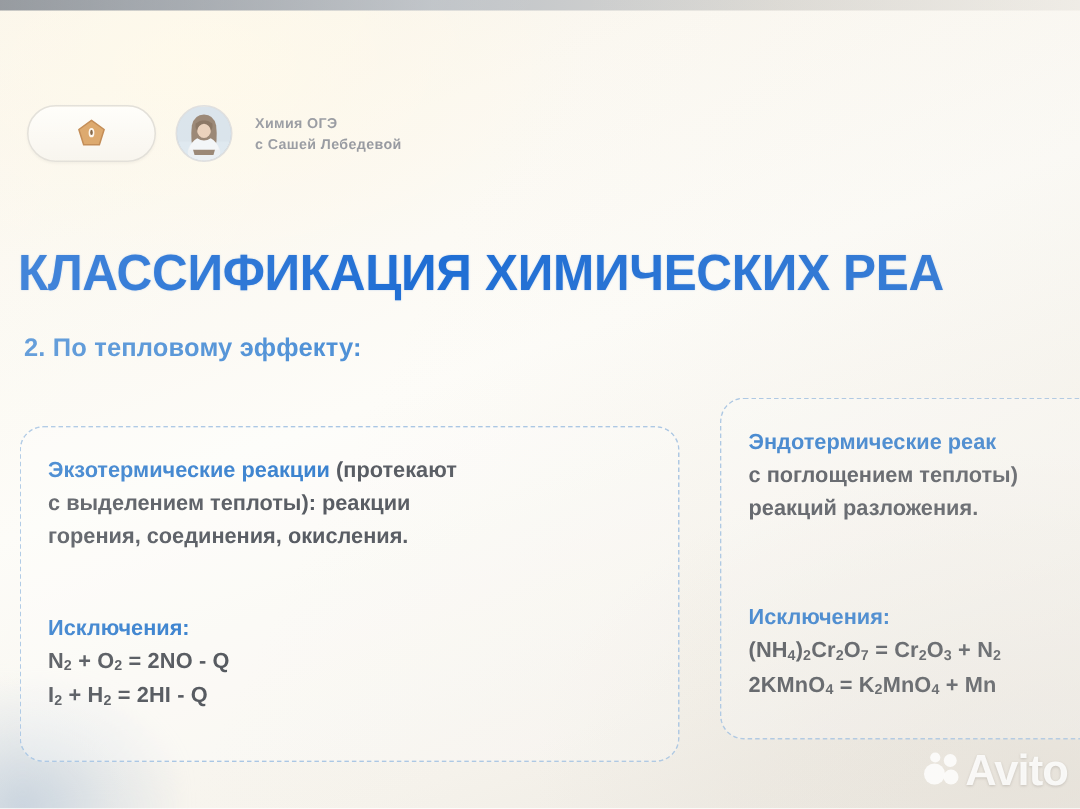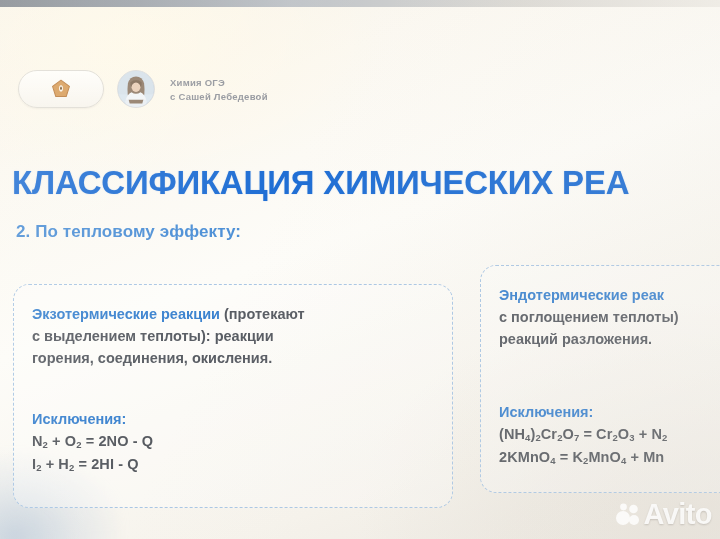--- a/index.html
+++ b/index.html
@@ -180,21 +180,21 @@
   .formula sub {
     font-size: 9.5px;
     vertical-align: -0.18em;
   }
 
   
   #avito-watermark {
     position: absolute;
     right: 8px; bottom: 10px;
     display: flex;
-    align-items: center;
+    align-items: flex-start;
     gap: 3px;
     z-index: 45;
     opacity: 0.88;
   }
   #avito-dots { display:block; }
   #avito-text {
     font-size: 29px;
     font-weight: 700;
     color: rgba(255,255,255,0.93);
     letter-spacing: -0.6px;

